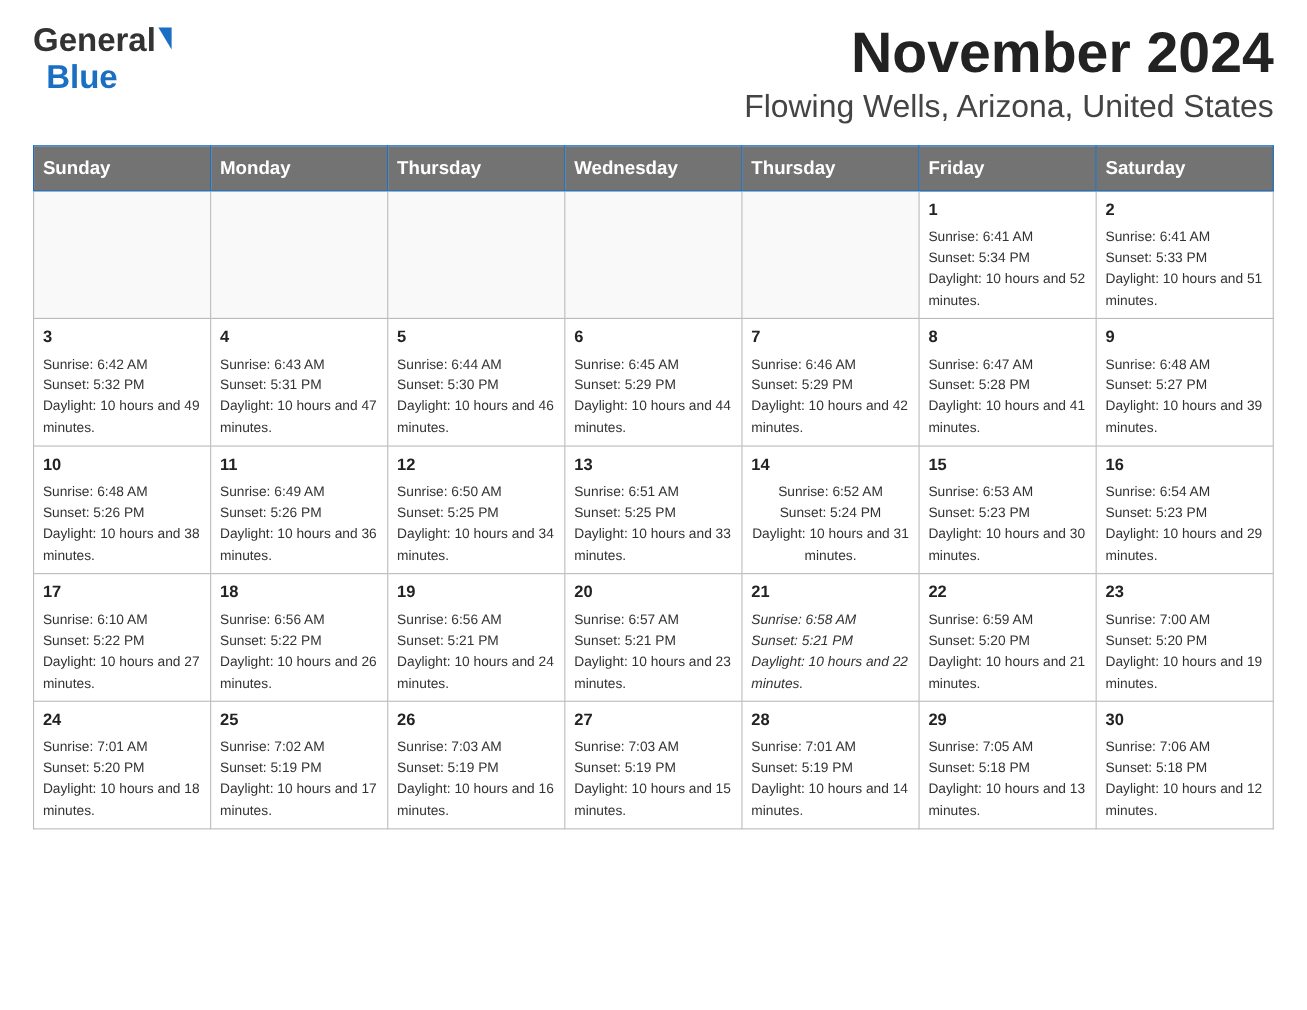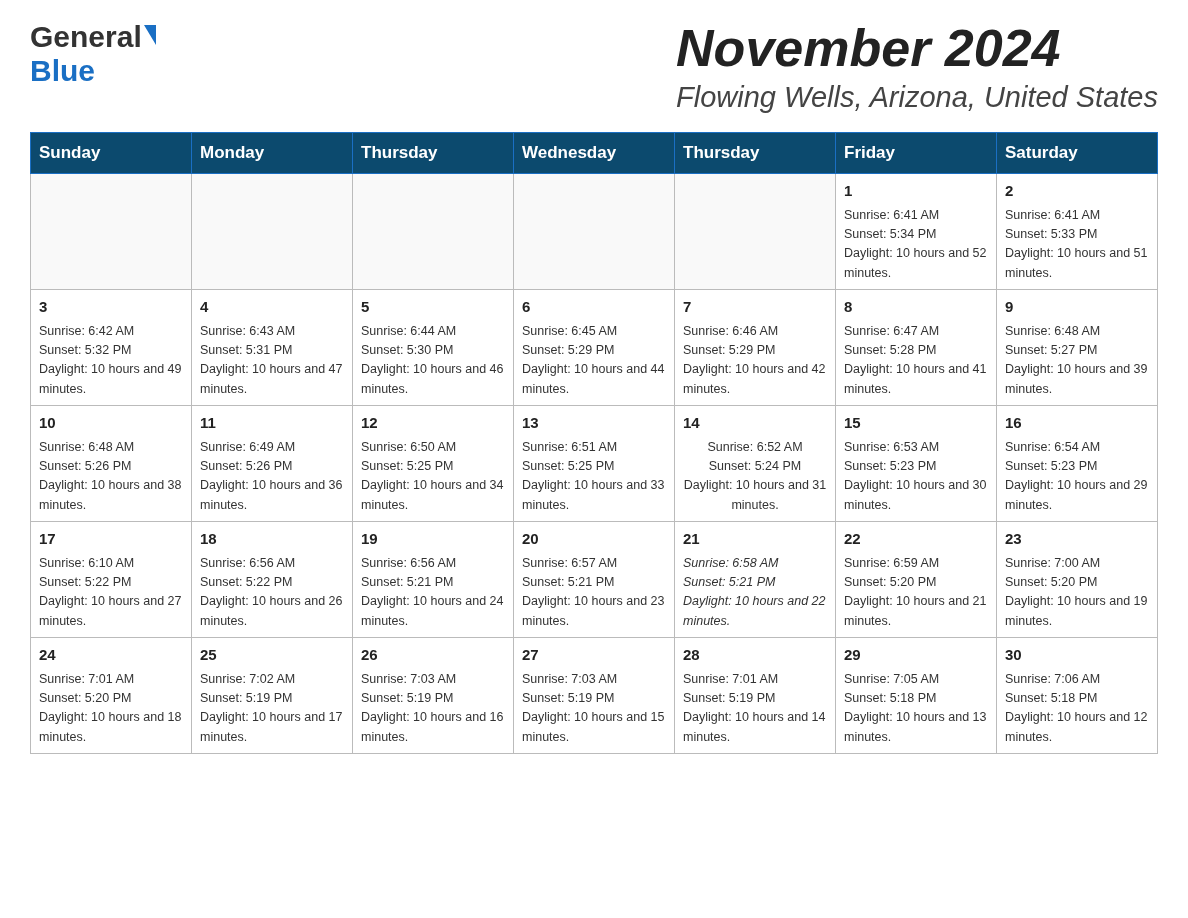--- a/index.html
+++ b/index.html
@@ -15,40 +15,40 @@
       justify-content: space-between;
       align-items: flex-start;
       margin-bottom: 18px;
     }
     .logo {
       display: flex;
       flex-direction: column;
       align-items: flex-start;
     }
     .title-area {
-      font-style: italic;
+      text-align: right;
     }
     .month-title {
       font-size: 52px;
       font-weight: bold;
       color: #222;
       line-height: 1.1;
     }
     .location-title {
       font-size: 29px;
       color: #444;
       margin-top: 4px;
     }
     .calendar {
       width: 100%;
       border-collapse: collapse;
       border: 1px solid #999;
     }
     .calendar th {
-      background-color: #0c4a6e;
+      background-color: #737373;
       color: #fff;
       font-size: 17px;
       font-weight: bold;
       padding: 10px 8px;
       text-align: left;
       border: 1px solid #1a6fc4;
     }
     .calendar td {
       vertical-align: top;
       border: 1px solid #bbb;
@@ -92,21 +92,21 @@
       border-right: 0px solid transparent;
       border-top: 20px solid #1a6fc4;
       vertical-align: middle;
       position: relative;
       top: -2px;
     }
     .logo-text-blue {
       font-size: 30px;
       font-weight: bold;
       color: #1a6fc4;
-      margin-left: 0px;
+      margin-left: 12px;
       text-align: right;
     }
   </style>
 </head>
 <body>
 
 <div class="header-area">
   <div class="logo">
     <div class="logo-row">
       <span class="logo-text-general">General</span>

